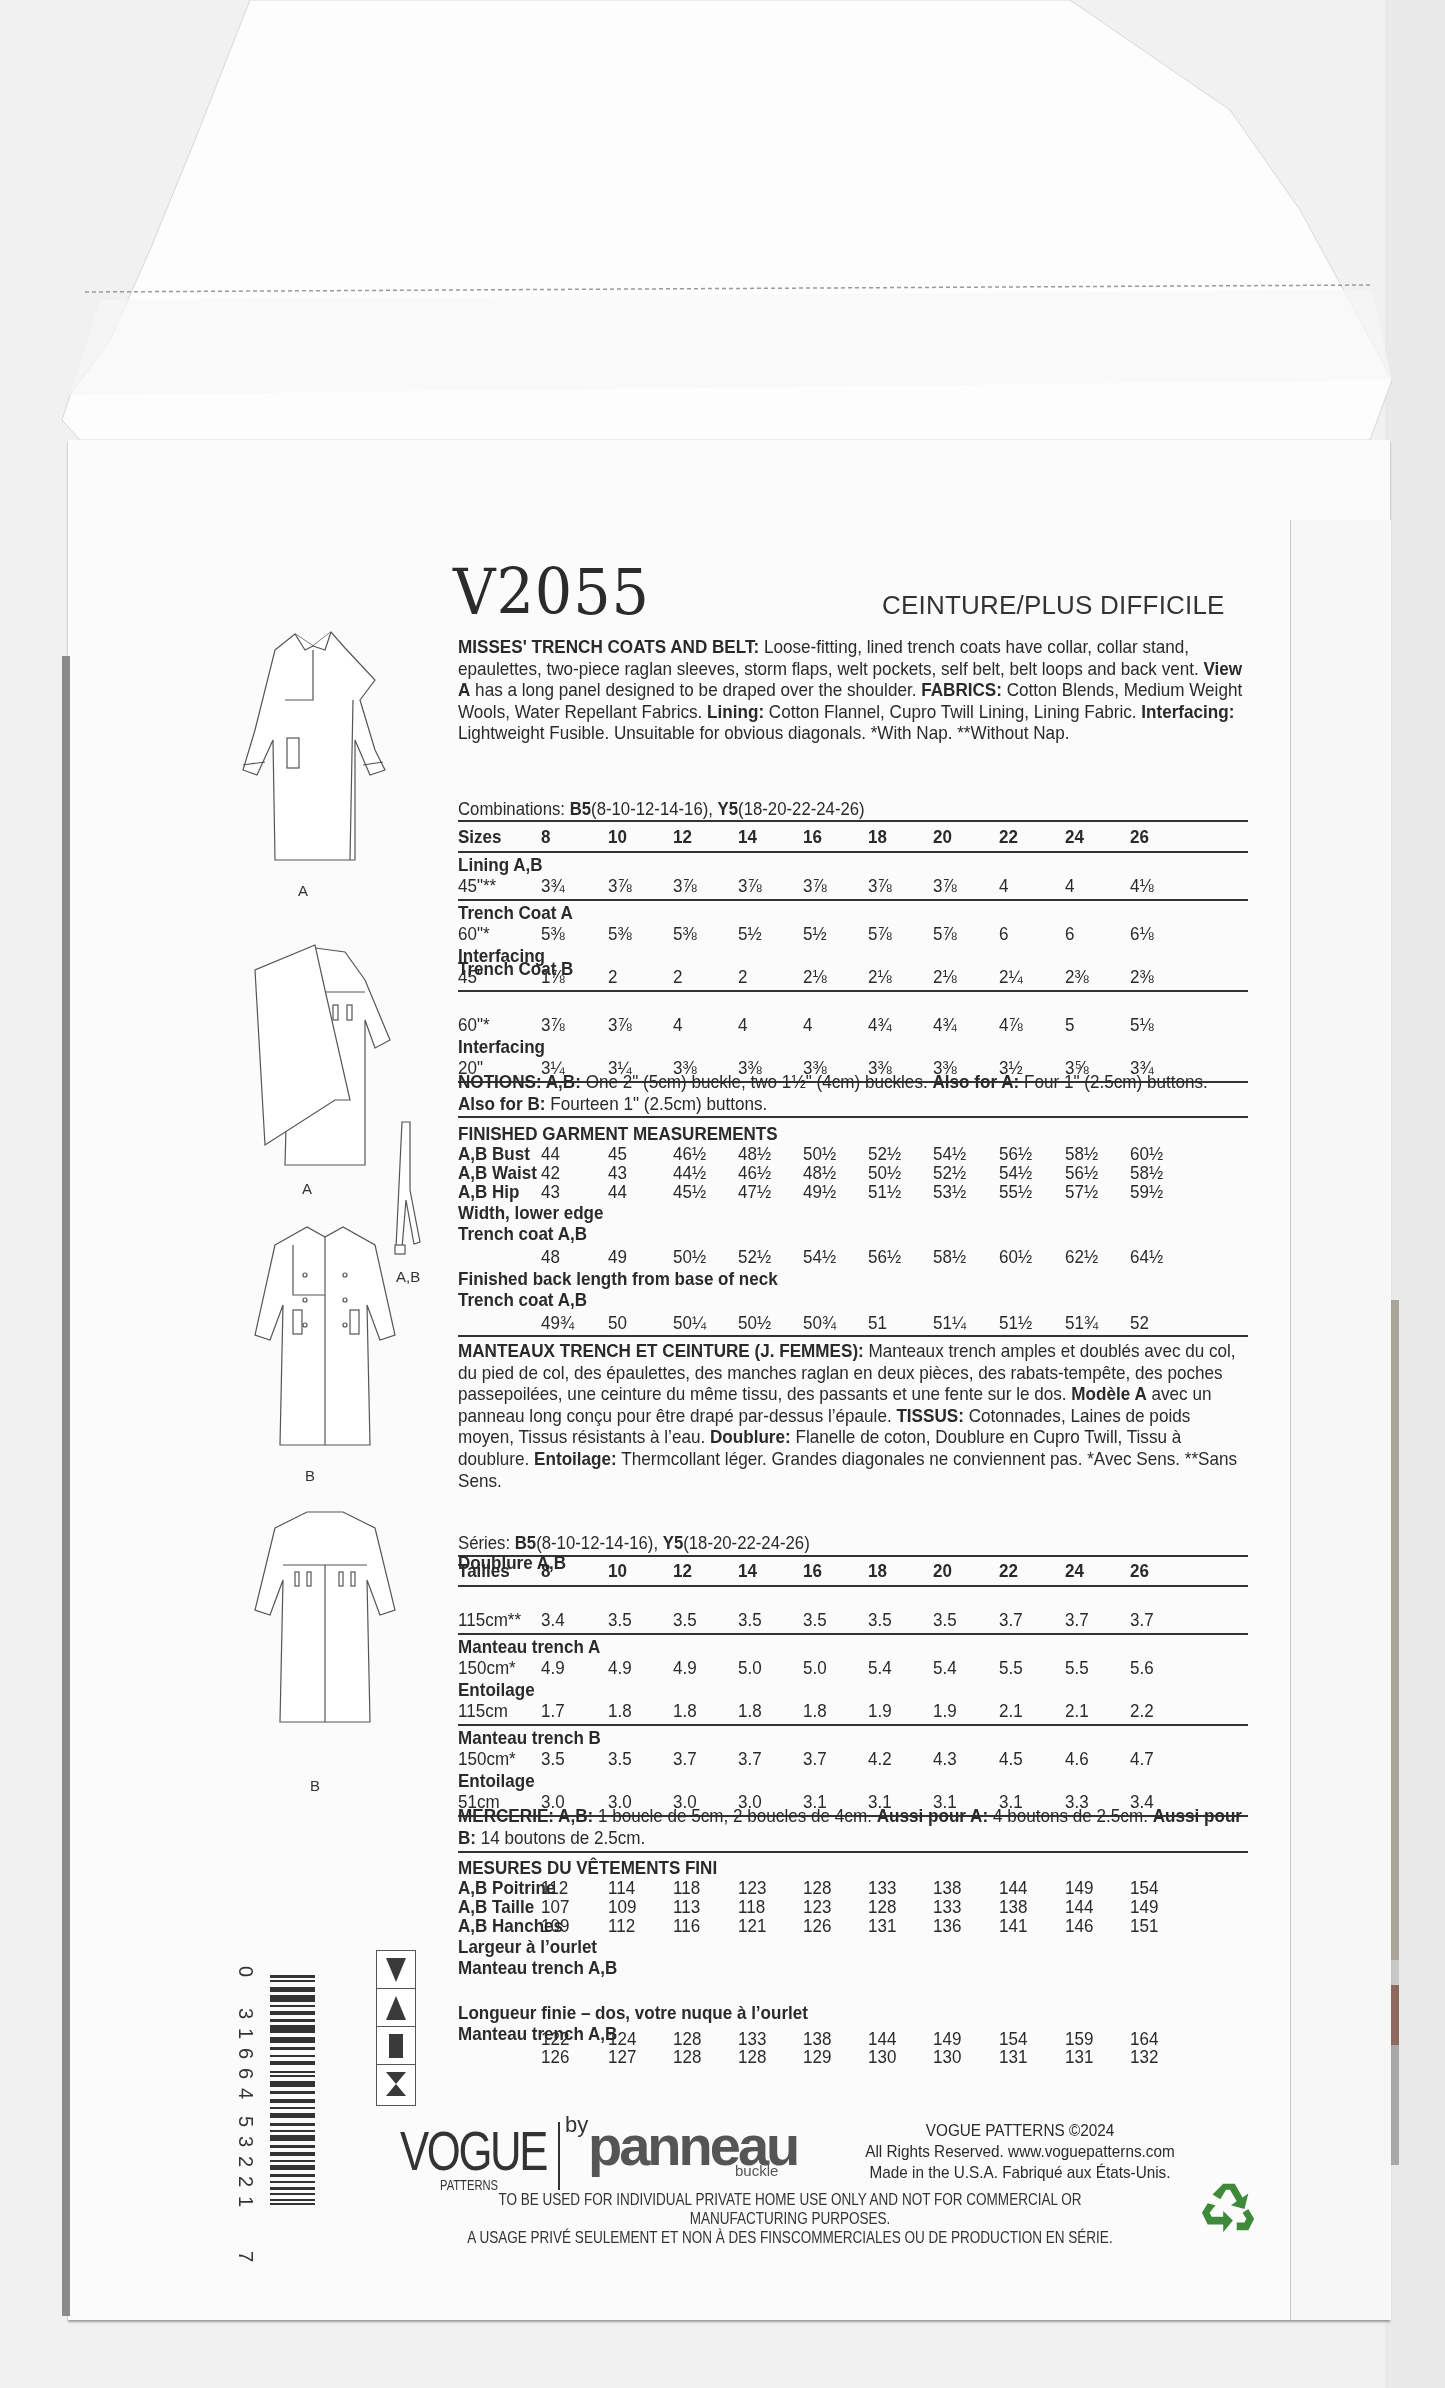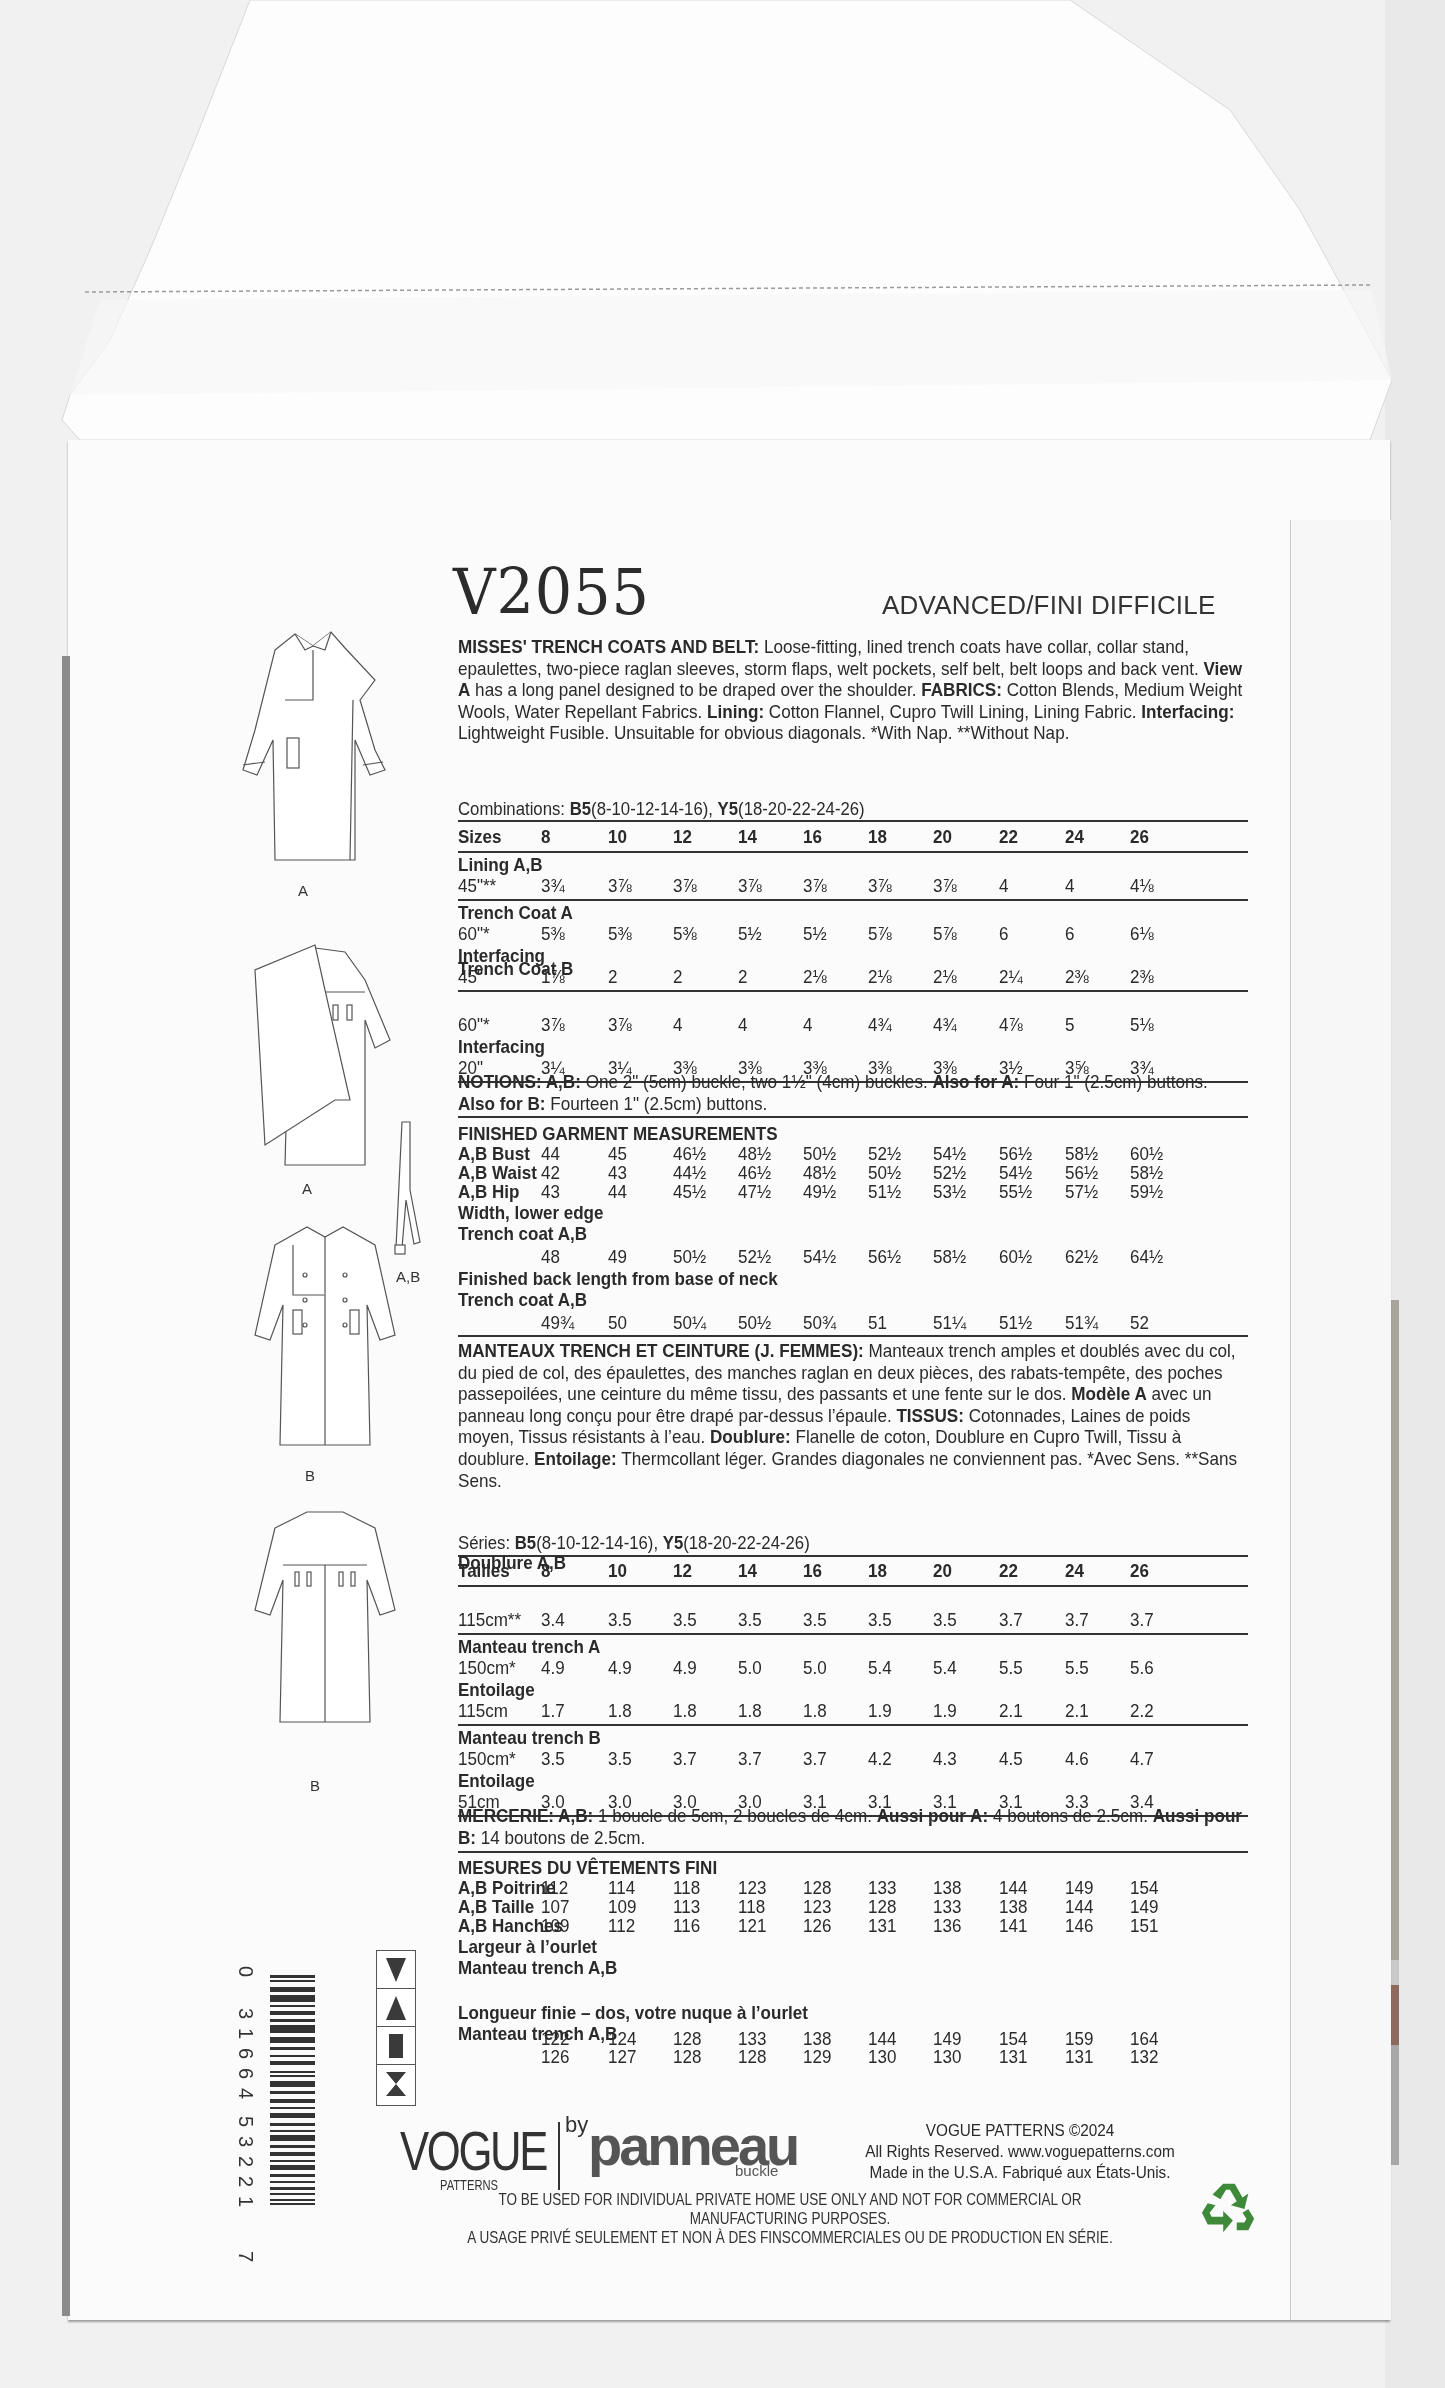--- a/index.html
+++ b/index.html
@@ -84,21 +84,21 @@
   <polygon points="250,0 1070,0 1230,110 1300,210 1360,320 1392,380 1370,440 80,440 62,420 70,395 110,340 150,250 195,140" fill="#fdfdfd" stroke="#d8d8d8" stroke-width="1"></polygon>
   <polyline points="85,292 1370,285" fill="none" stroke="#9a9a9a" stroke-width="1.5" stroke-dasharray="4,3"></polyline>
   <path d="M 70 395 L 100 300 L 1372 290 L 1392 380 Z" fill="#f6f6f6" opacity="0.7"></path>
 </svg>
 
 <div class="envelope"></div>
 <div class="left-strip"></div>
 <div class="inner-panel"></div>
 
 <div class="pattern-no">V2055</div>
-<div class="difficulty">ADVANCED/FINI DIFFICILE</div>
+<div class="difficulty">CEINTURE/PLUS DIFFICILE</div>
 
 <div class="desc desc-en">
   <b>MISSES' TRENCH COATS AND BELT:</b><span> Loose-fitting, lined trench coats have collar, collar stand, epaulettes, two-piece raglan sleeves, storm flaps, welt pockets, self belt, belt loops and back vent. </span><b>View A</b><span> has a long panel designed to be draped over the shoulder. </span><b>FABRICS:</b><span> Cotton Blends, Medium Weight Wools, Water Repellant Fabrics. </span><b>Lining:</b><span> Cotton Flannel, Cupro Twill Lining, Lining Fabric. </span><b>Interfacing:</b><span> Lightweight Fusible. Unsuitable for obvious diagonals. *With Nap. **Without Nap.</span>
 </div>
 
 <div class="combo" style="top:799px;">
   <span>Combinations: </span><b>B5</b><span>(8-10-12-14-16), </span><b>Y5</b><span>(18-20-22-24-26)</span>
 </div>
 <div class="rule" style="top:820px;"></div>
 <div id="en-table">

